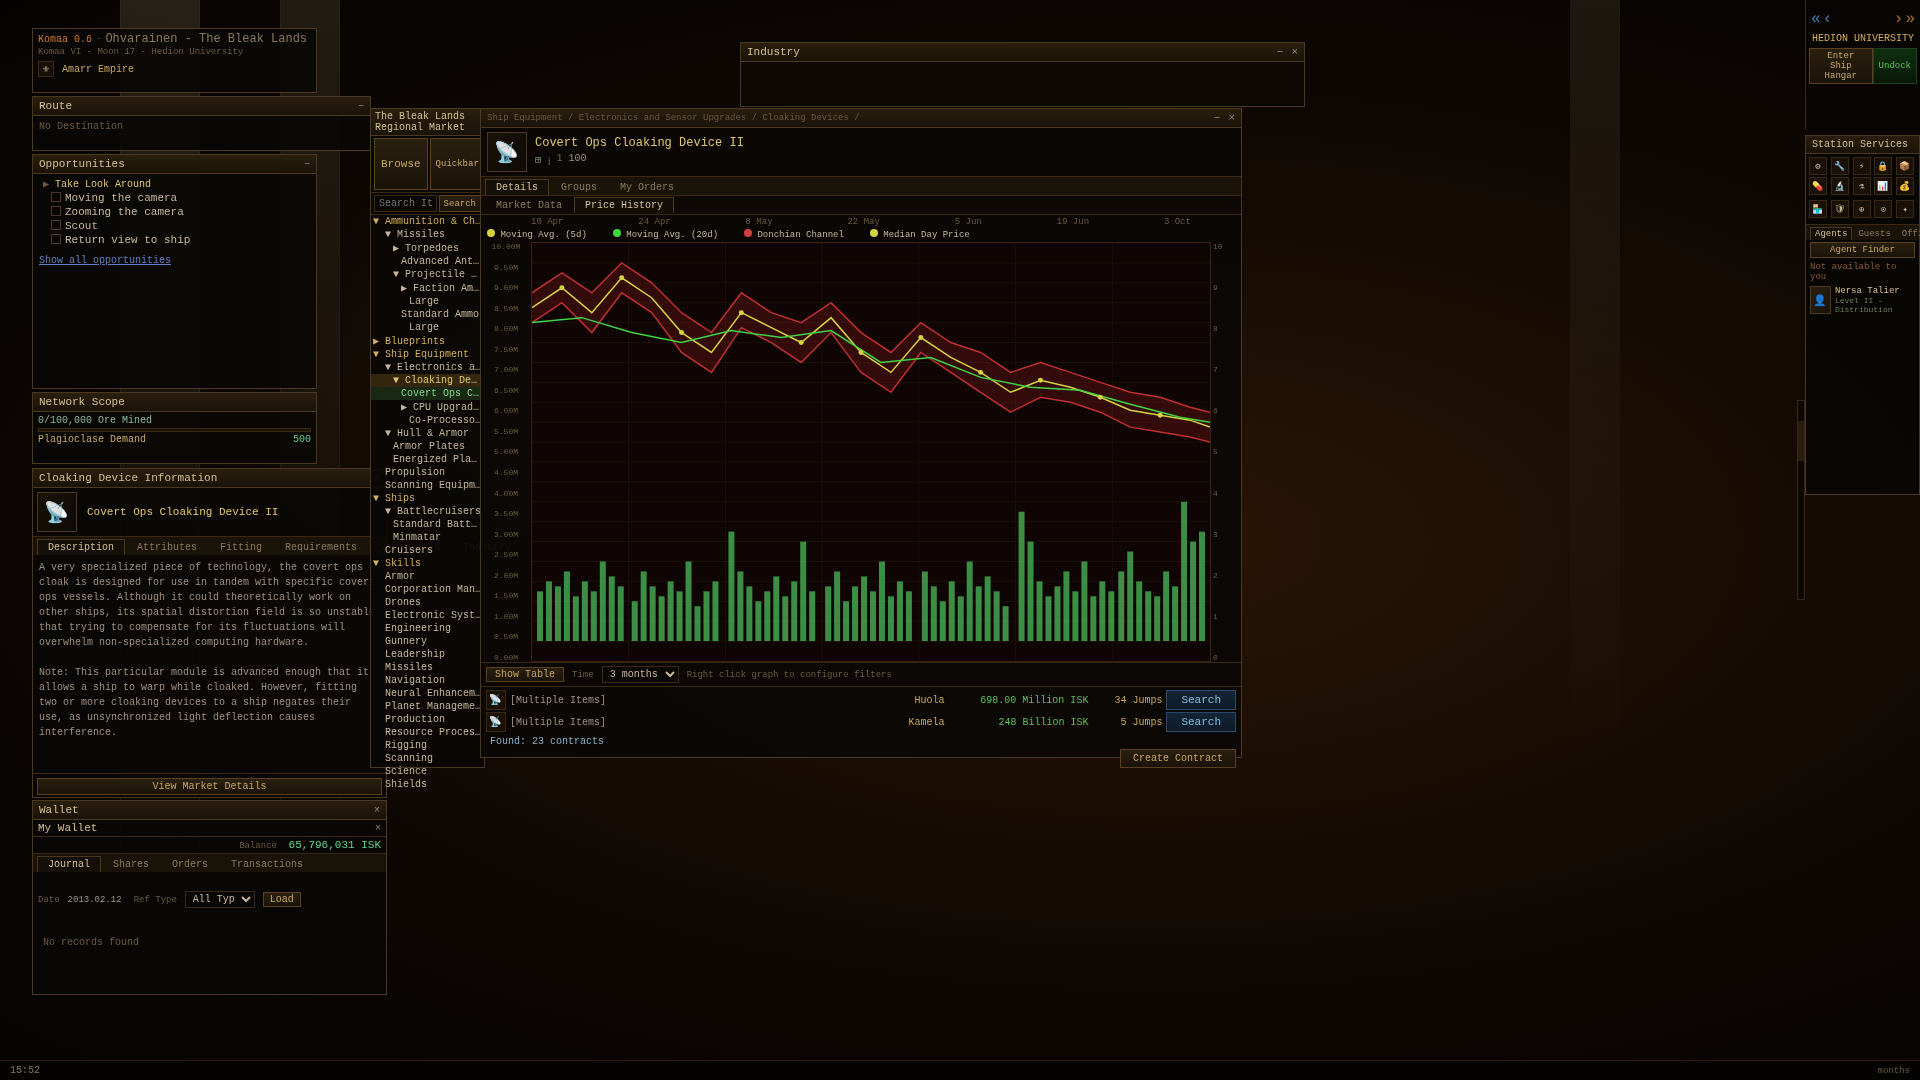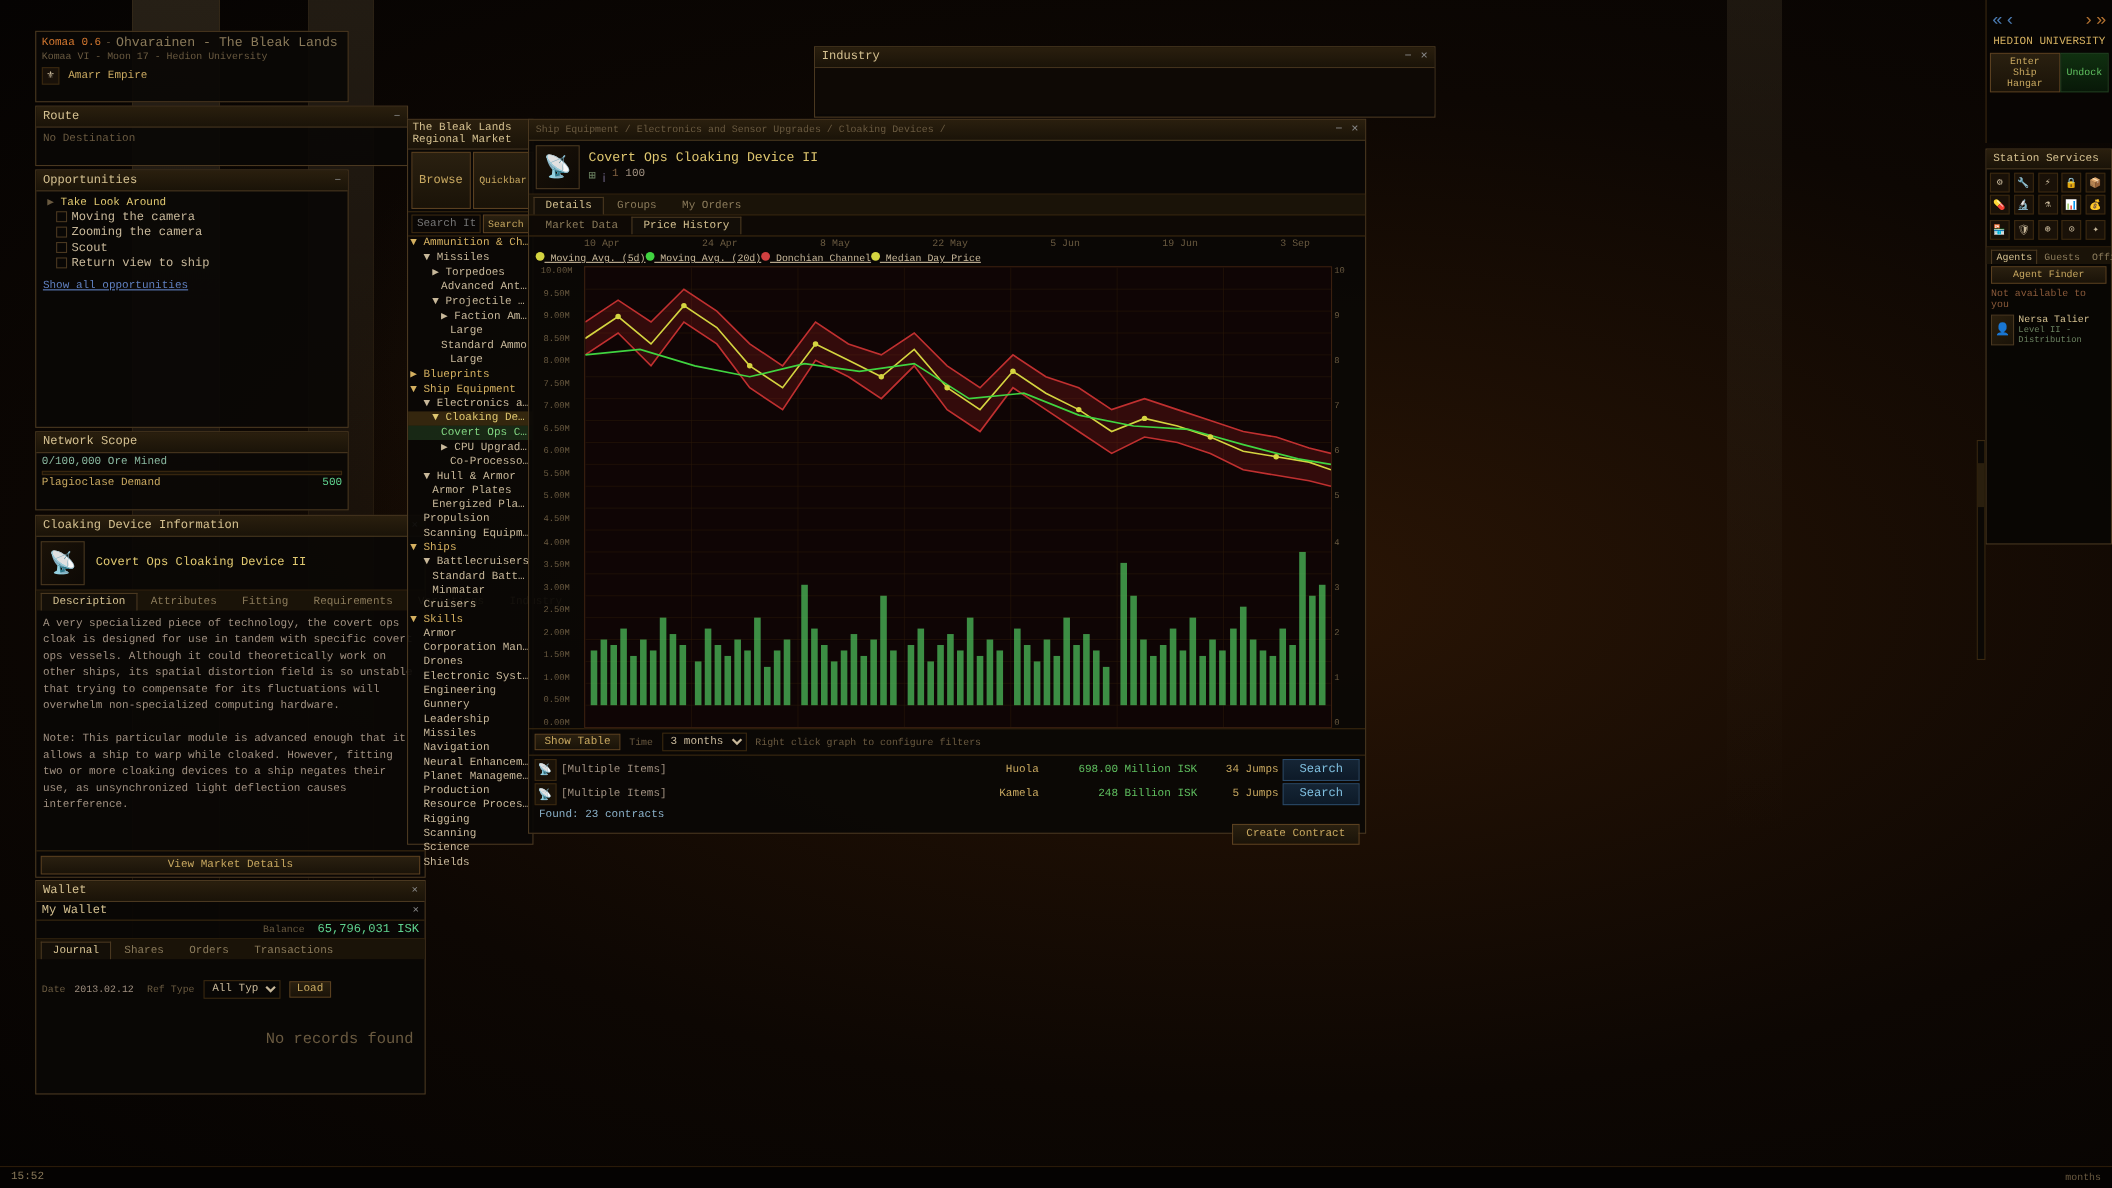--- a/index.html
+++ b/index.html
@@ -376,21 +376,21 @@
   </div>
   <div style="padding:19px 5px;" class="row">
     <span style="color:#6a5a40;font-size:9px;">Date</span>
     <span style="color:#a09080;font-size:9px;margin-left:4px;">2013.02.12</span>
     <span style="color:#6a5a40;font-size:9px;margin-left:8px;">Ref Type</span>
     <select class="select-field" style="margin-left:4px;width:70px;">
       <option>All Types</option>
     </select>
     <button class="btn" style="margin-left:4px;padding:1px 6px;">Load</button>
   </div>
-  <div style="padding:10px;text-align:right;color:#6a5a40;font-size:14px;">No records found</div>
+  <div style="padding:10px;text-align:left;color:#6a5a40;font-size:10px;">No records found</div>
 </div>
 
 <div class="panel" style="left:370px;top:108px;width:115px;height:660px;">
   <div class="panel-header" style="padding:2px 4px;">
     <span class="panel-title" style="font-size:10px;">
       <span>The Bleak Lands Regional Market</span>
     </span>
   </div>
   <div style="padding:2px 3px;border-bottom:1px solid #3a2810;display:flex;gap:2px;">
     <button class="btn" style="padding:19px 6px;font-size:11px;">Browse</button>
@@ -480,24 +480,24 @@
     <div class="tab active">Price History</div>
   </div>
 
   <div style="display:flex;justify-content:space-between;padding:2px 50px 0 50px;font-size:9px;color:#6a5a40;">
     <span>10 Apr</span>
     <span>24 Apr</span>
     <span>8 May</span>
     <span>22 May</span>
     <span>5 Jun</span>
     <span>19 Jun</span>
-    <span>3 Sep</span>
-  </div>
-
-  <div style="display:flex;gap:0;padding:2px 6px;font-size:9px;text-decoration:underline;">
+    <span>3 Oct</span>
+  </div>
+
+  <div style="display:flex;gap:26px;padding:2px 6px;font-size:9px;">
     <span><span class="legend-dot" style="background:#d4d440;"></span> Moving Avg. (5d)</span>
     <span><span class="legend-dot" style="background:#40d440;"></span> Moving Avg. (20d)</span>
     <span><span class="legend-dot" style="background:#d04040;"></span> Donchian Channel</span>
     <span><span class="legend-dot" style="background:#d4d440;"></span> Median Day Price</span>
   </div>
 
   <div style="display:flex;flex:1;height:420px;">
 
     <div style="width:50px;display:flex;flex-direction:column;justify-content:space-between;padding:0 3px;text-align:center;font-size:8px;color:#6a5a40;flex-shrink:0;">
       <span>10.00M</span>

